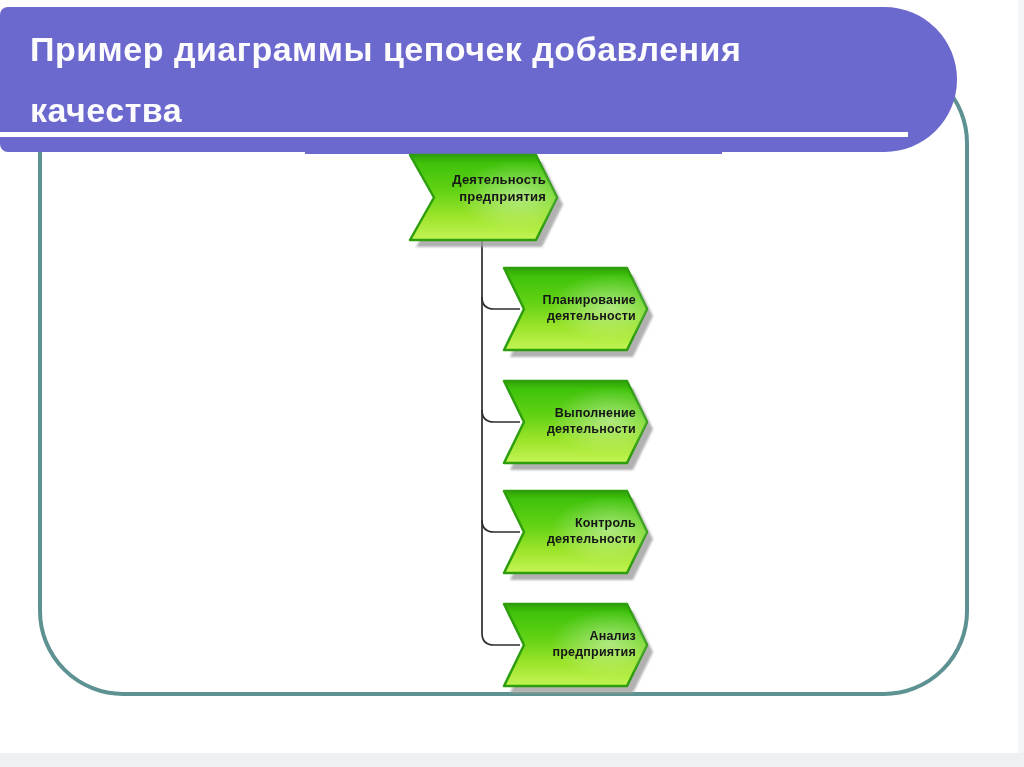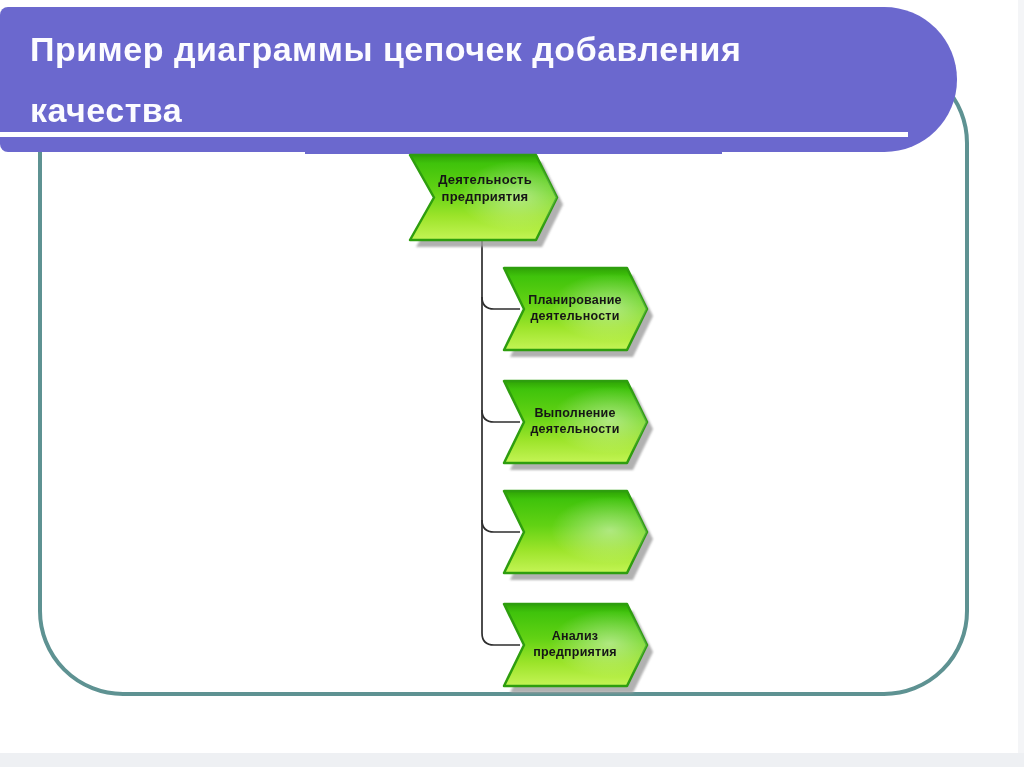--- a/index.html
+++ b/index.html
@@ -36,21 +36,21 @@
   }
   .header-underline{
     position:absolute; left:0; top:125px; width:908px; height:5px;
     background:#ffffff;
   }
 
   
   .diagram-svg{position:absolute; left:0; top:0; width:1024px; height:767px;}
 
   .node-label{
-    position:absolute; width:122px; text-align:center;
+    position:absolute; width:122px; text-align:right;
     font-weight:bold; color:#161616; font-size:12.5px; line-height:16px;
     letter-spacing:0.2px;
   }
   .node-label.root{left:424px; top:171px; font-size:13px; line-height:17px;}
   .node-label.c1{left:514px; top:292px;}
   .node-label.c2{left:514px; top:405px;}
   .node-label.c3{left:514px; top:515px;}
   .node-label.c4{left:514px; top:628px;}
 </style>
 </head>
@@ -121,15 +121,16 @@
     <g>
       <path d="M504,604 L627,604 L647,645 L627,686 L504,686 L524,645 Z" transform="translate(6,7)" fill="#9E9E9E" opacity="0.8" filter="url(#soft)"></path>
       <path d="M504,604 L627,604 L647,645 L627,686 L504,686 L524,645 Z" fill="url(#greenGrad)" stroke="#2E9E0E" stroke-width="2.5" stroke-linejoin="round"></path>
       <path d="M504,604 L627,604 L647,645 L627,686 L504,686 L524,645 Z" fill="url(#gloss)"></path>
     </g>
   </svg>
 
   <div class="node-label root">Деятельность предприятия</div>
   <div class="node-label c1">Планирование деятельности</div>
   <div class="node-label c2">Выполнение деятельности</div>
+  <div class="node-label c3">Контроль деятельности</div>
   <div class="node-label c4">Анализ предприятия</div>
 
 </div>
 
 </body></html>

